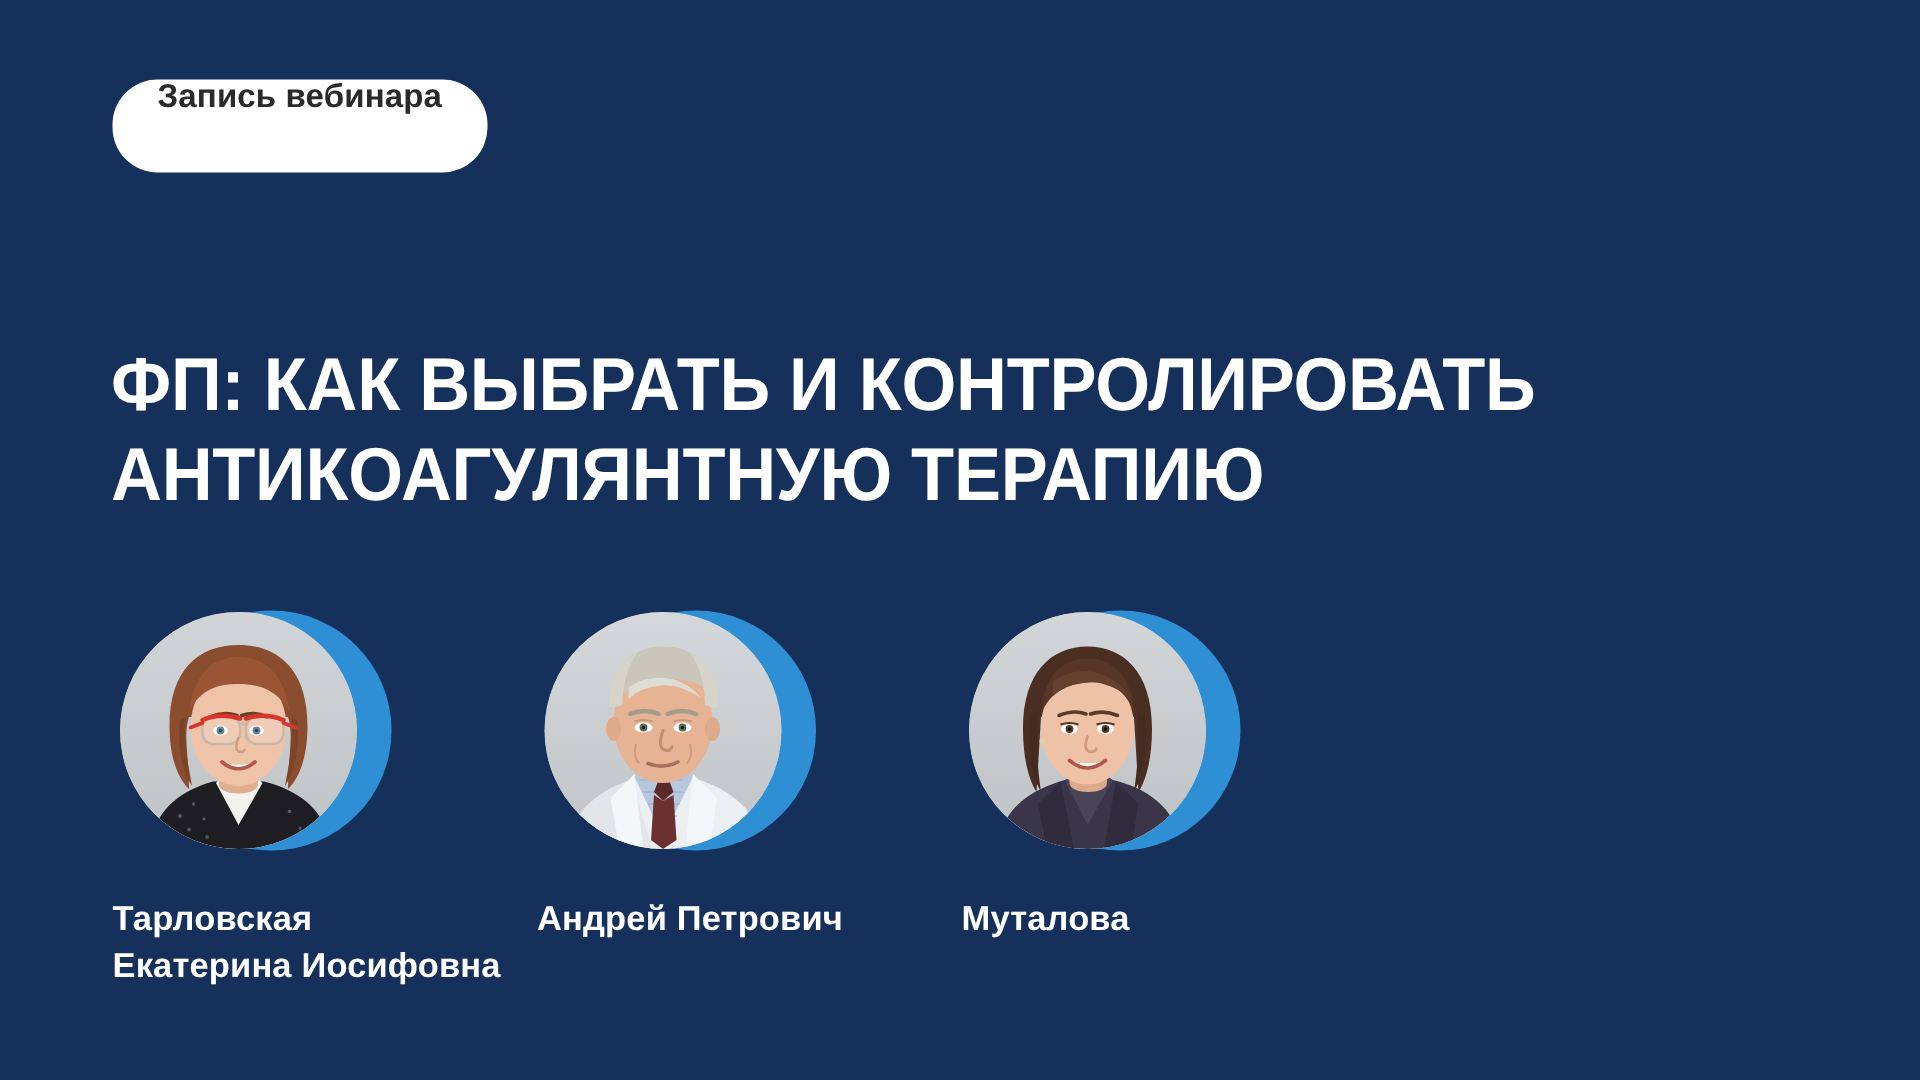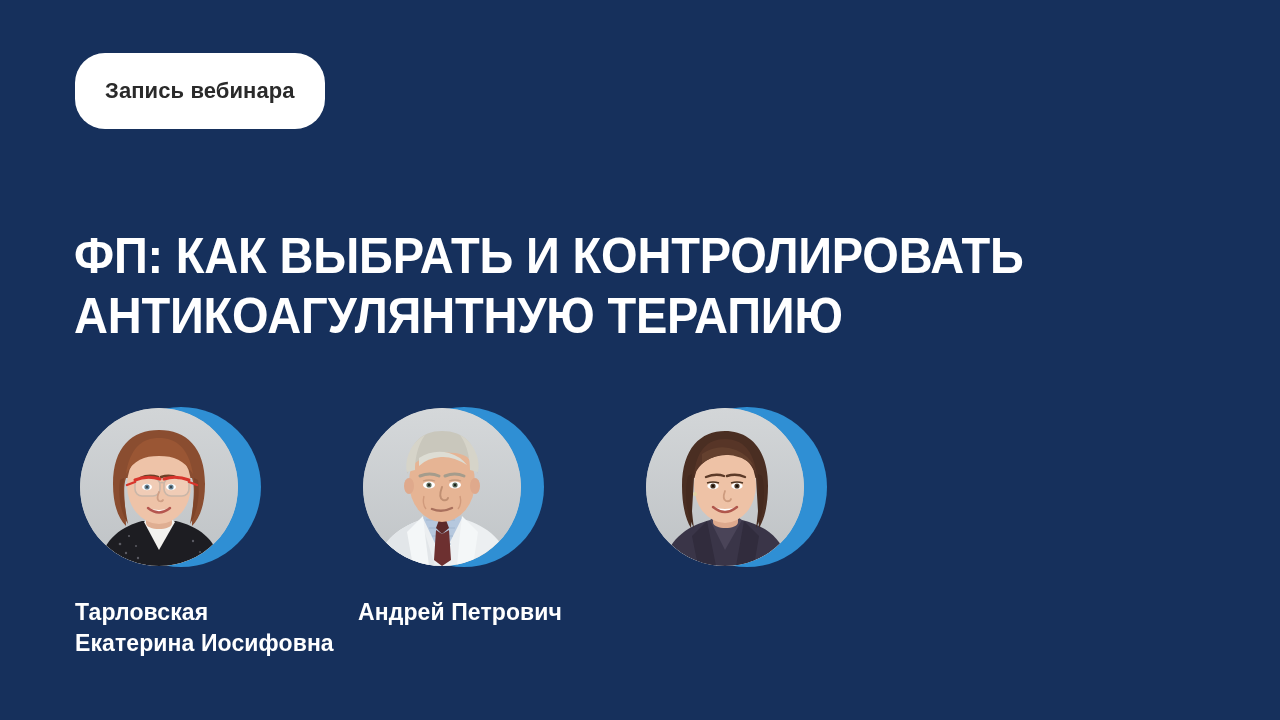--- a/index.html
+++ b/index.html
@@ -20,23 +20,22 @@
     height: 720px;
     background: #16305c;
     overflow: hidden;
   }
 
   
   #badge {
     position: absolute;
     left: 75px;
     top: 53px;
-    height: 76px;
+    height: 62px;
     display: flex;
-    align-items: center;
     padding: 0 30px;
     background: #ffffff;
     border-radius: 30px;
     box-sizing: border-box;
   }
   #badge-label {
     font-size: 22px;
     font-weight: bold;
     color: #2a2a2a;
     letter-spacing: 0.1px;
@@ -342,17 +341,18 @@
 
               <path d="M67 99 q12 9 24 0 q-12 4 -24 0 Z" fill="#ffffff"></path>
               <path d="M67 99 q12 10 24 0" stroke="#b0574c" stroke-width="2.4" fill="none" stroke-linecap="round"></path>
 
               <circle cx="49" cy="86" r="2" fill="#e0d2a4"></circle>
             </g>
           </svg>
         </div>
       </div>
       <div class="speaker-name">
+        <span class="nm-line">Муталова</span>
       </div>
     </div>
 
   </div>
 </div>
 
 </body></html>

